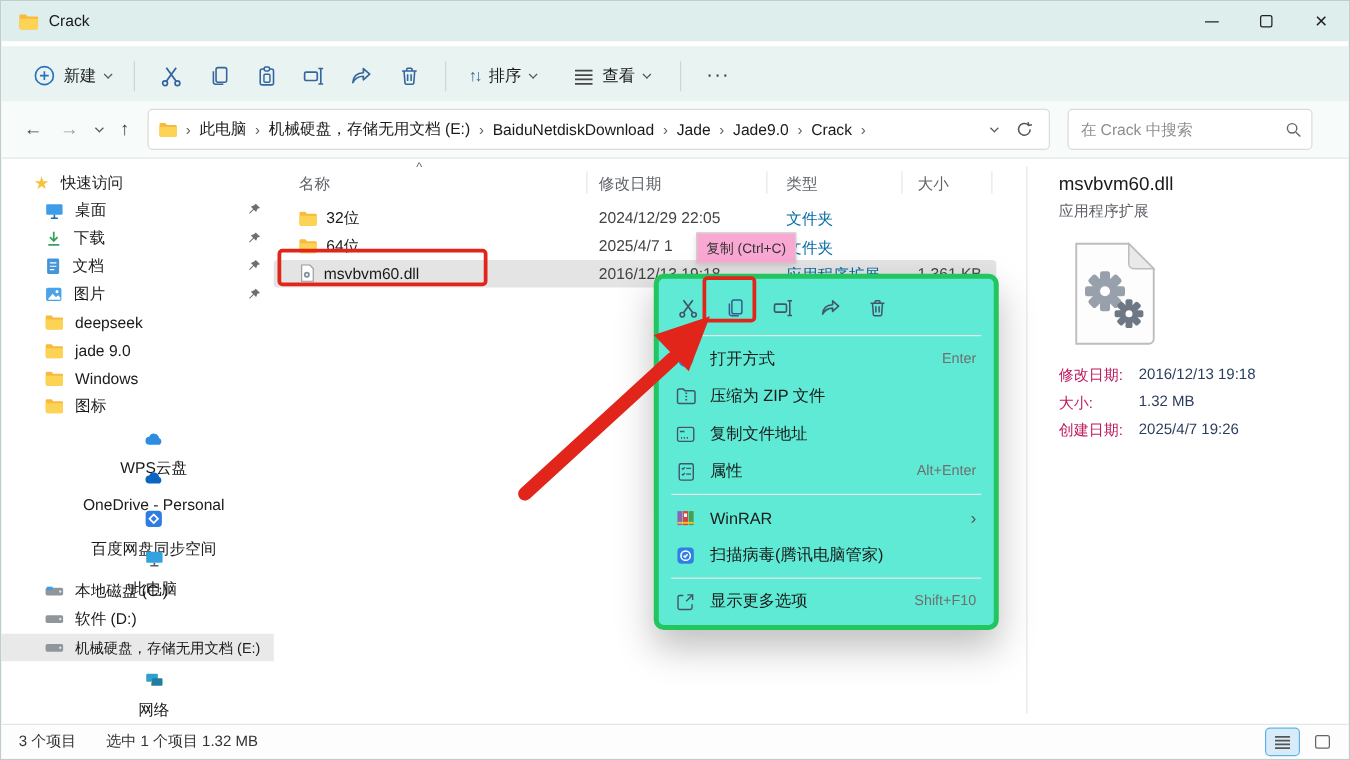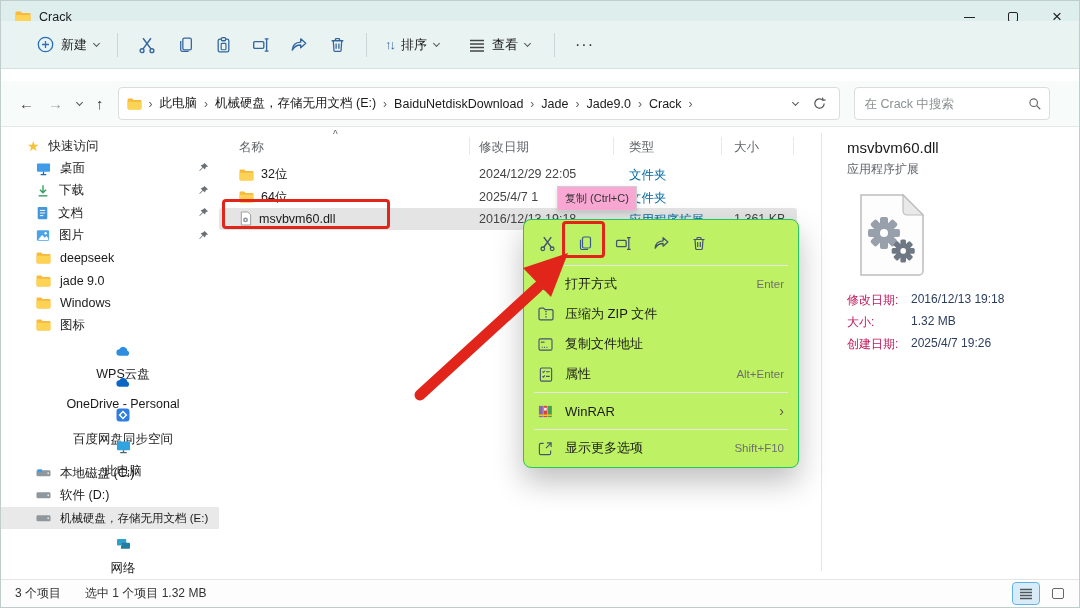--- a/index.html
+++ b/index.html
@@ -9,22 +9,22 @@
        border:1px solid #bfcecc;}
   
   .titlebar{position:absolute;left:0;top:0;width:100%;height:32px;background:#ddeeec;
             display:flex;align-items:center;padding-left:14px;gap:8px;}
   .titlebar .title{font-size:12.5px;}
   .wctrls{position:absolute;right:0;top:0;height:32px;display:flex;}
   .wbtn{width:44px;height:32px;display:flex;align-items:center;justify-content:center;font-size:13px;color:#222;}
   .maxglyph{width:10px;height:10px;border:1.2px solid #222;border-radius:2px;}
   .minglyph{width:11px;height:0;border-top:1.2px solid #222;}
   
-  .toolbar{position:absolute;left:0;top:20px;width:100%;height:48px;background:#e9f4f2;
-           display:flex;align-items:center;border-bottom:1px solid #d3e2e0;padding-left:28px;}
+  .toolbar{position:absolute;left:0;top:36px;width:100%;height:48px;background:#e9f4f2;
+           display:flex;align-items:center;border-bottom:1px solid #d3e2e0;padding-left:18px;}
   .tbtn{display:flex;align-items:center;gap:7px;padding:6px 8px;border-radius:4px;font-size:13px;color:#1a1a1a;}
   .tsep{width:1px;height:24px;background:#c9d8d6;margin:0 10px;}
   .ticon{width:38px;display:flex;justify-content:center;align-items:center;}
   .chev{width:5px;height:5px;border-right:1.3px solid #555;border-bottom:1.3px solid #555;
         transform:rotate(45deg);margin-top:-3px;display:inline-block;}
   .more-dots{font-size:16px;letter-spacing:1px;color:#333;padding:0 10px;}
   svg.ic{display:block;}
   
   .addressbar{position:absolute;left:0;top:80px;width:100%;height:46px;background:#f7fbfa;
               border-bottom:1px solid #e4e8e7;display:flex;align-items:center;}
@@ -72,21 +72,21 @@
   
   .statusbar{position:absolute;left:0;bottom:0;width:100%;height:28px;background:#fdfdfd;
              border-top:1px solid #e5e5e5;display:flex;align-items:center;font-size:12px;color:#333;}
   .statusbar .cnt{margin-left:14px;}
   .statusbar .selinfo{margin-left:24px;}
   .viewbtns{position:absolute;right:8px;top:3px;display:flex;gap:6px;}
   .vbtn{width:26px;height:21px;border-radius:3px;display:flex;align-items:center;justify-content:center;}
   .vbtn.active{background:#d7ecf8;outline:1.5px solid #5fb2e8;}
   .thumbglyph{width:12px;height:11px;border:1.4px solid #666;border-radius:2px;}
   
-  .menu{position:absolute;left:522px;top:218px;width:276px;background:#bef264;border:1px solid #22c55e;
+  .menu{position:absolute;left:522px;top:218px;width:276px;background:#5eead4;border:4px solid #22c55e;
         border-radius:8px;box-shadow:0 14px 30px rgba(0,0,0,.25);padding:4px 0;z-index:30;}
   .menu-iconrow{display:flex;align-items:center;gap:16px;padding:8px 0 8px 12px;}
   .mibox{width:22px;height:22px;display:flex;align-items:center;justify-content:center;}
   .menu-sep{height:1px;background:#e6e6e6;margin:3px 10px;}
   .menu-item{display:flex;align-items:center;height:30px;padding:0 14px 0 12px;gap:10px;font-size:13px;}
   .mi-icon{width:19px;display:flex;justify-content:center;}
   .mi-label{flex:1;white-space:nowrap;}
   .mi-short{color:#6f6f6f;font-size:11.5px;}
   .mi-sub{color:#555;font-size:14px;}
   
@@ -611,20 +611,31 @@
             <rect x="1" y="2" width="4.2" height="12" fill="#8b65b5"></rect>
             <rect x="5.8" y="2" width="4.2" height="12" fill="#d8433b"></rect>
             <rect x="6.6" y="4" width="2.6" height="3" fill="#fff"></rect>
             <rect x="10.6" y="2" width="4.2" height="12" fill="#4a9e52"></rect>
             <rect x="1" y="11.2" width="13.8" height="1.6" fill="#f3c231"></rect>
           </svg>
         </span>
       <span class="mi-label">WinRAR</span>
       <span class="mi-sub">›</span>
     </div>
+    <div class="menu-item">
+      <span class="mi-icon">
+          <svg class="ic" width="15" height="15" viewBox="0 0 16 16">
+            <rect x="1" y="1" width="14" height="14" rx="3.5" fill="#2f80e4"></rect>
+            <circle cx="8" cy="8" r="4" fill="none" stroke="#fff" stroke-width="1.3"></circle>
+            <path d="M6.3 8l1.2 1.2 2.2-2.4" fill="none" stroke="#fff" stroke-width="1.3"></path>
+          </svg>
+        </span>
+      <span class="mi-label">扫描病毒(腾讯电脑管家)</span>
+      <span class="mi-short"></span>
+    </div>
     <div class="menu-sep"></div>
 
     <div class="menu-item">
       <span class="mi-icon">
           <svg class="ic" width="15" height="15" viewBox="0 0 16 16">
             <path d="M6 2.5H3A1.5 1.5 0 0 0 1.5 4v9A1.5 1.5 0 0 0 3 14.5h9a1.5 1.5 0 0 0 1.5-1.5v-3" fill="none" stroke="#44536e" stroke-width="1.2"></path>
             <path d="M9.5 2h4.5v4.5M13.5 2.5L8.5 7.5" fill="none" stroke="#44536e" stroke-width="1.2"></path>
           </svg>
         </span>
       <span class="mi-label">显示更多选项</span>

